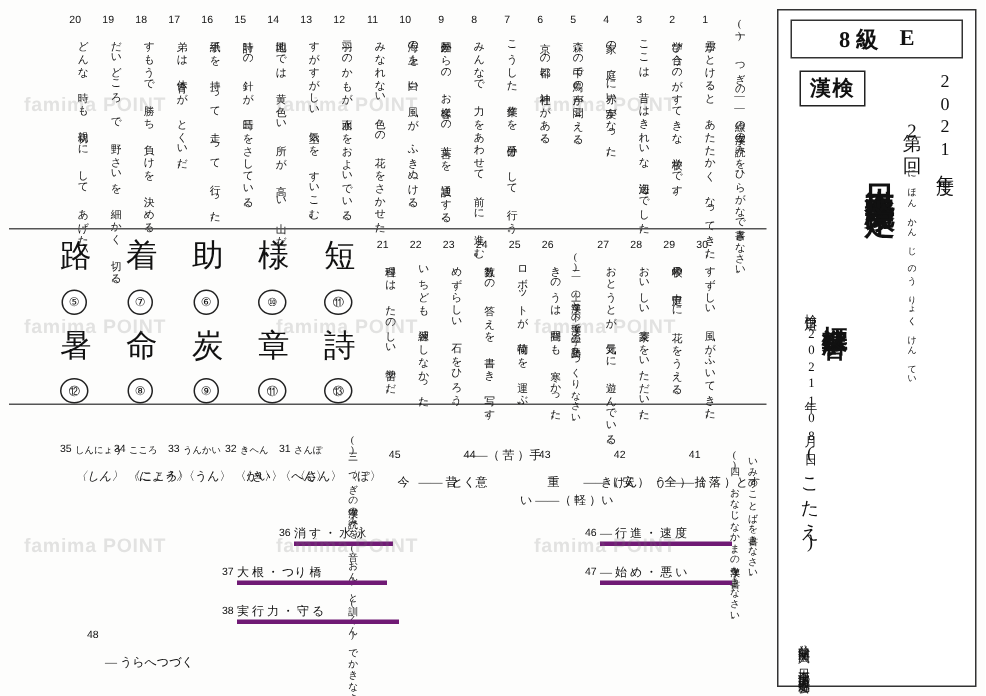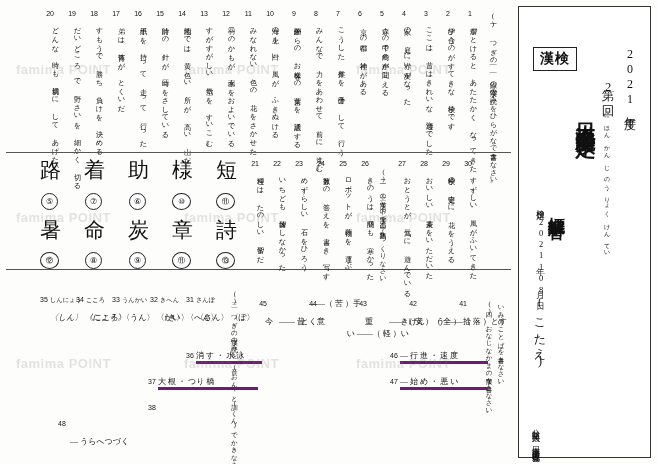--- a/index.html
+++ b/index.html
@@ -215,20 +215,24 @@
   <span class="watermark" style="left:356px; top:62px;">famima POINT</span>
   <span class="watermark" style="left:16px;  top:210px;">famima POINT</span>
   <span class="watermark" style="left:184px; top:210px;">famima POINT</span>
   <span class="watermark" style="left:356px; top:210px;">famima POINT</span>
   <span class="watermark" style="left:16px;  top:356px;">famima POINT</span>
   <span class="watermark" style="left:184px; top:356px;">famima POINT</span>
   <span class="watermark" style="left:356px; top:356px;">famima POINT</span>
 
   <div id="title-panel">
 
+    <div id="grade-box">
+      <span>8 級</span>
+      <span>E</span>
+    </div>
 
     <div id="kanken-logo">
       <span>漢検</span>
     </div>
 
     <div id="year-line" class="vtext">2021年度</div>
     <div id="kai-line" class="vtext">第2回</div>
 
     <div id="maintitle-ruby" class="vtext">に ほん かん じ のう りょく けん てい</div>
     <div id="maintitle" class="vtext">日本漢字能力検定</div>
@@ -386,20 +390,21 @@
   <span class="hz small" style="left:50px; top:296px;">しんにょう</span>
   <span class="hz" style="left:50px; top:312px;font-style:italic;">〈しん〉 〈にょう〉</span>
 
   <span class="num" style="left:186px; top:352px;">36</span>
   <span class="ansbox" style="left:196px; top:350px; width:66px;">消 す ・ 水 泳</span>
 
   <span class="num" style="left:148px; top:378px;">37</span>
   <span class="ansbox" style="left:158px; top:376px; width:100px;">大 根 ・ つり 橋</span>
 
   <span class="num" style="left:148px; top:404px;">38</span>
+  <span class="ansbox" style="left:158px; top:402px; width:108px;">実 行 力 ・ 守 る</span>
 
   <div class="secthead" style="right:164px; top:300px; font-size:6.5px;">(四) おなじなかまの漢字を書きなさい。</div>
   <div class="secthead" style="right:152px; top:300px; font-size:6.5px;">いみのことばを書きなさい。</div>
 
   <span class="num" style="right:190px; top:300px;">41</span>
   <span class="hz" style="right:186px; top:316px;">拾</span>
   <span class="hz" style="right:150px; top:316px;">う ――（ 落 ）とす</span>
 
   <span class="num" style="right:240px; top:300px;">42</span>
   <span class="hz" style="right:232px; top:316px;">きけん</span>

